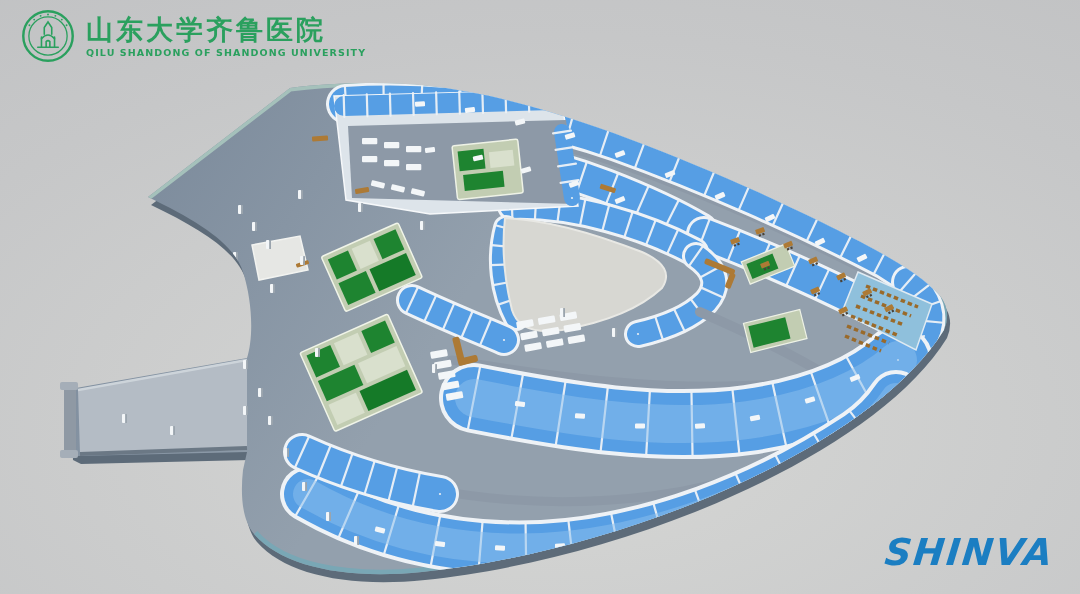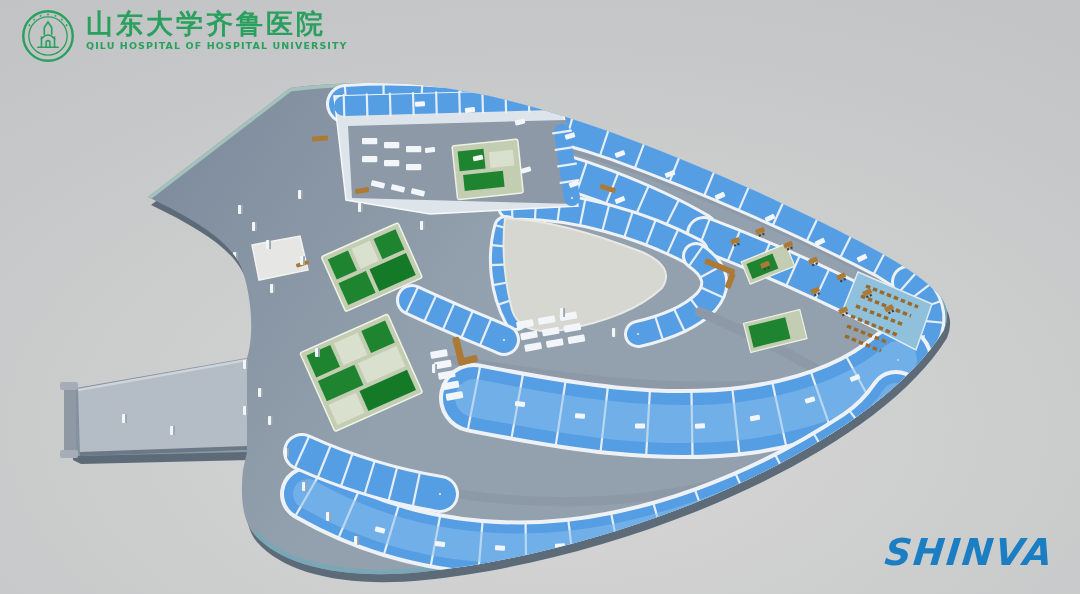--- a/index.html
+++ b/index.html
@@ -26,21 +26,21 @@
   .sheen{fill:none;stroke:var(--floor-blue-light);stroke-linecap:round;opacity:.5;}
   .cor{fill:none;stroke:var(--corridor);stroke-linecap:round;}
   .ticks line{stroke:var(--wall-white);stroke-width:2.2;stroke-linecap:round;opacity:.95;}
   .bed{fill:var(--bench-white);}
   .brown{fill:var(--furniture-brown);}
   .chair{fill:#4a4237;}
   .bw{fill:var(--bench-white);}
   .seatrow{stroke:var(--seat-brown);stroke-width:3.5;stroke-dasharray:4.5 3;fill:none;}
   .pw{fill:var(--bench-white);} .ps{fill:var(--pillar-shadow);}
   
-  .brand-tl{position:absolute;left:20px;top:8px;display:flex;gap:10px;}
+  .brand-tl{position:absolute;left:20px;top:8px;display:flex;align-items:center;gap:10px;}
   .seal{color:var(--brand-green);width:56px;height:56px;flex:0 0 auto;}
   .brand-text{display:flex;flex-direction:column;}
   .brand-text .zh{
     font-family:"DejaVu Serif",serif;font-weight:700;font-size:27px;line-height:1.15;
     letter-spacing:3px;color:var(--brand-green);white-space:nowrap;
   }
   .brand-text .en{
     font-family:"DejaVu Sans",sans-serif;font-weight:700;font-size:9.5px;
     letter-spacing:1.1px;color:var(--brand-green);margin-top:1px;white-space:nowrap;
   }
@@ -496,21 +496,21 @@
         <path d="M19,42 H41"></path>
         <path d="M23,42 V31"></path>
           <path d="M37,42 V31"></path>
         <path d="M23,33 Q30,25 37,33"></path>
         <path d="M26,28 V21 L30,15 L34,21 V28"></path>
         <path d="M28,42 V36 Q30,34 32,36 V42"></path>
       </g>
     </svg>
     <div class="brand-text">
       <div class="zh">山东大学齐鲁医院</div>
-      <div class="en">QILU HOSPITAL OF HOSPITAL UNIVERSITY</div>
+      <div class="en">QILU SHANDONG OF SHANDONG UNIVERSITY</div>
     </div>
   </header>
 
   <footer class="brand-br">
     <span class="shinva">SHINVA</span>
   </footer>
 
 </div>
 
 </body></html>

